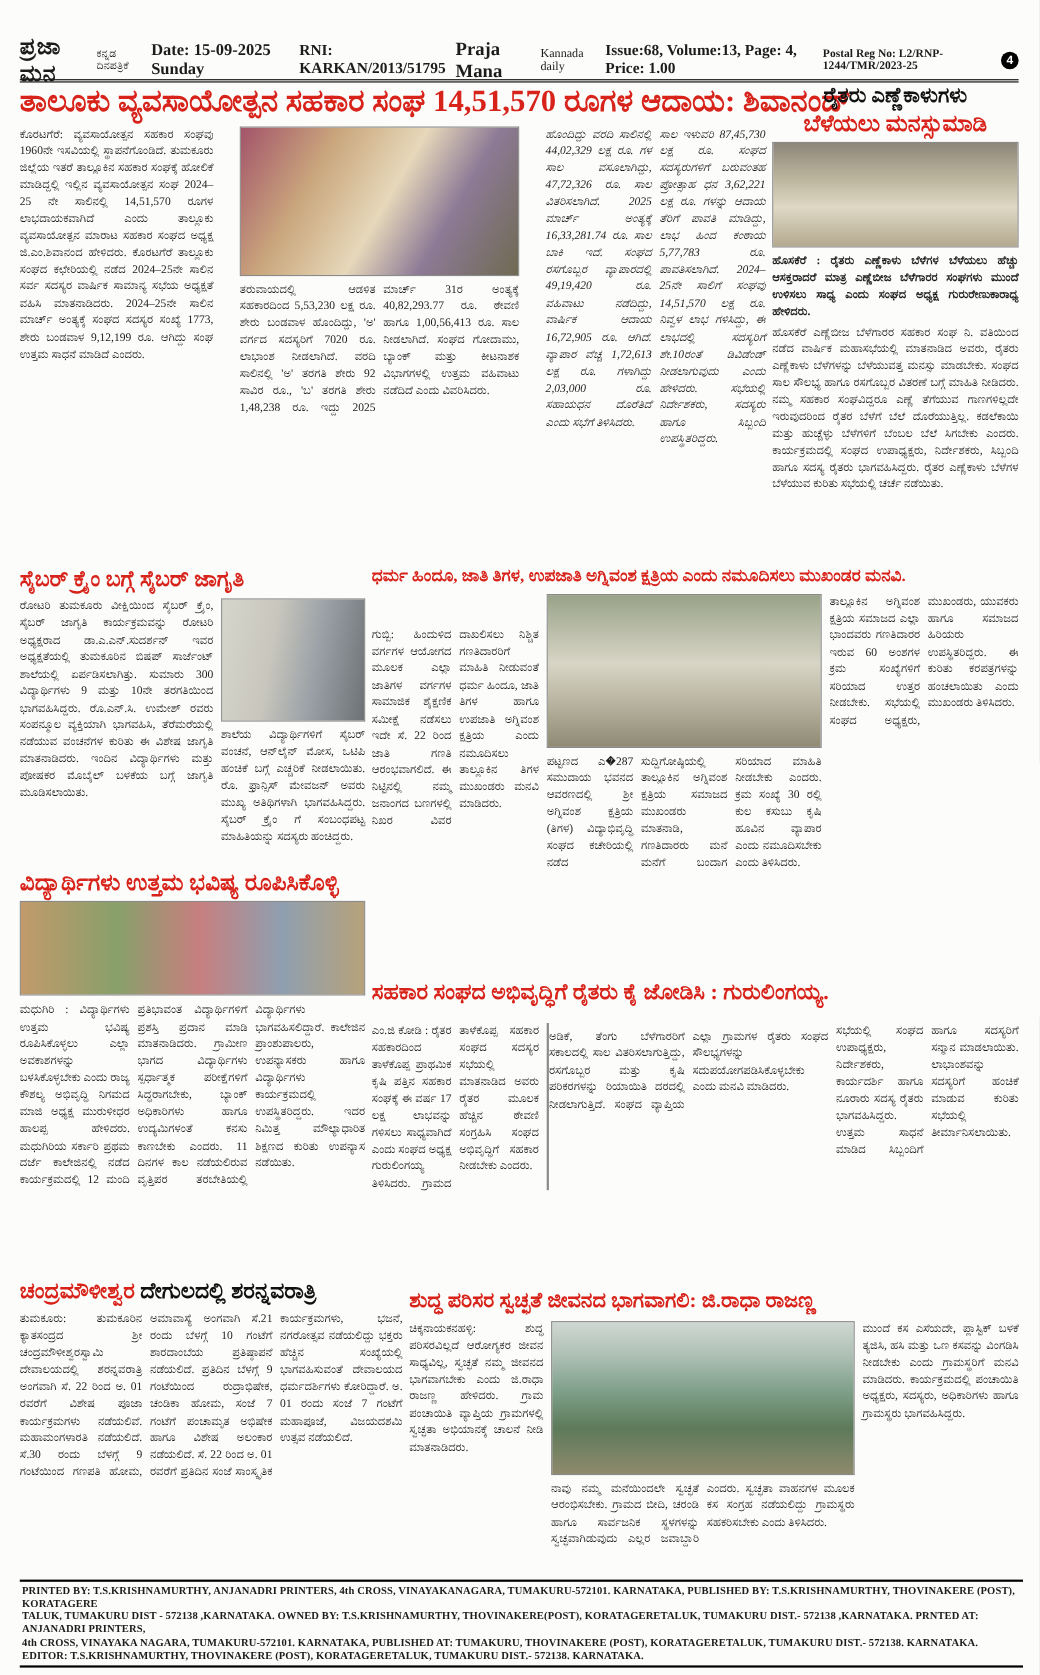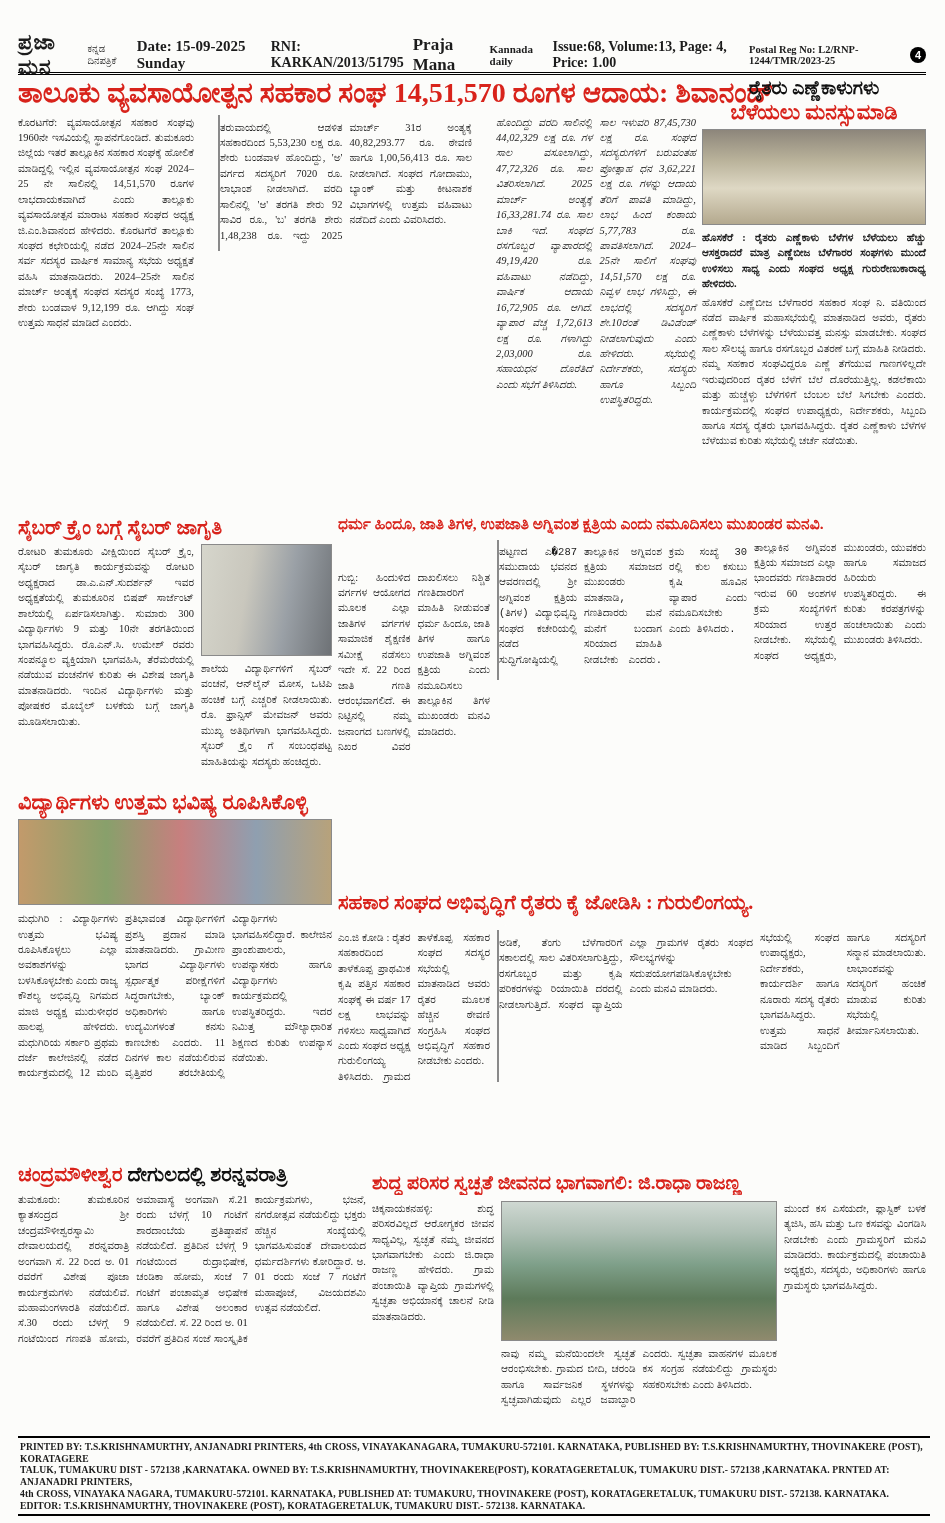--- a/index.html
+++ b/index.html
@@ -7,21 +7,21 @@
   .page{position:relative;width:945px;height:1523px;margin:0 auto;background:#fcfcfa;
         font-family:"Liberation Serif",serif;color:var(--ink);overflow:hidden;}
   
   .masthead{position:absolute;left:18px;top:38px;width:908px;height:34px;
             border-bottom:3px double #000;display:flex;align-items:center;gap:9px;}
   .logo{font-size:21px;font-weight:bold;letter-spacing:1px;}
   .logo-sub{font-size:10px;margin-right:2px;}
   .mh-date{font-size:15px;font-weight:bold;}
   .mh-rni{font-size:14px;font-weight:bold;}
   .mh-name{font-size:17px;font-weight:bold;}
-  .mh-name-sub{font-size:11px;font-weight:bold;}
+  .mh-name-sub{font-size:11px;font-weight:normal;}
   .mh-issue{font-size:14px;font-weight:bold;}
   .mh-postal{font-size:10.5px;font-weight:bold;}
   .page-badge{width:16px;height:16px;border-radius:50%;background:#000;color:#fff;
               font-size:11px;font-weight:bold;display:flex;align-items:center;justify-content:center;
               font-family:"Liberation Sans",sans-serif;flex:0 0 auto;}
   
   .abs{position:absolute;}
   .hl{font-weight:bold;color:var(--red);line-height:1.2;}
   .bt{font-size:10.5px;line-height:1.47;text-align:justify;}
   .lead{font-weight:bold;}
@@ -68,21 +68,21 @@
     <span class="mh-name-sub">Kannada daily</span>
     <span class="mh-issue">Issue:68, Volume:13, Page: 4, Price: 1.00</span>
     <span class="mh-postal">Postal Reg No: L2/RNP-1244/TMR/2023-25</span>
     <span class="page-badge">4</span>
   </div>
 
   <div class="abs" style="left:18px;top:76px;width:678px;height:437px;">
     <div class="hl a1-h">ತಾಲೂಕು ವ್ಯವಸಾಯೋತ್ಪನ ಸಹಕಾರ ಸಂಘ 14,51,570 ರೂಗಳ ಆದಾಯ: ಶಿವಾನಂದ್</div>
     <div class="row" style="margin-top:5px;height:398px;gap:24px;">
       <div class="bt" style="width:176px;">ಕೊರಟಗೆರೆ: ವ್ಯವಸಾಯೋತ್ಪನ ಸಹಕಾರ ಸಂಘವು 1960ನೇ ಇಸವಿಯಲ್ಲಿ ಸ್ಥಾಪನೆಗೊಂಡಿದೆ. ತುಮಕೂರು ಜಿಲ್ಲೆಯ ಇತರೆ ತಾಲ್ಲೂಕಿನ ಸಹಕಾರ ಸಂಘಕ್ಕೆ ಹೋಲಿಕೆ ಮಾಡಿದ್ದಲ್ಲಿ ಇಲ್ಲಿನ ವ್ಯವಸಾಯೋತ್ಪನ ಸಂಘ 2024–25 ನೇ ಸಾಲಿನಲ್ಲಿ 14,51,570 ರೂಗಳ ಲಾಭದಾಯಕವಾಗಿದೆ ಎಂದು ತಾಲ್ಲೂಕು ವ್ಯವಸಾಯೋತ್ಪನ ಮಾರಾಟ ಸಹಕಾರ ಸಂಘದ ಅಧ್ಯಕ್ಷ ಜಿ.ಎಂ.ಶಿವಾನಂದ ಹೇಳಿದರು. ಕೊರಟಗೆರೆ ತಾಲ್ಲೂಕು ಸಂಘದ ಕಛೇರಿಯಲ್ಲಿ ನಡೆದ 2024–25ನೇ ಸಾಲಿನ ಸರ್ವ ಸದಸ್ಯರ ವಾರ್ಷಿಕ ಸಾಮಾನ್ಯ ಸಭೆಯ ಅಧ್ಯಕ್ಷತೆ ವಹಿಸಿ ಮಾತನಾಡಿದರು. 2024–25ನೇ ಸಾಲಿನ ಮಾರ್ಚ್ ಅಂತ್ಯಕ್ಕೆ ಸಂಘದ ಸದಸ್ಯರ ಸಂಖ್ಯೆ 1773, ಶೇರು ಬಂಡವಾಳ 9,12,199 ರೂ. ಆಗಿದ್ದು ಸಂಘ ಉತ್ತಮ ಸಾಧನೆ ಮಾಡಿದೆ ಎಂದರು.</div>
-      <div style="width:254px;display:flex;flex-direction:row;">
+      <div style="width:254px;display:flex;flex-direction:column;">
         <div class="photo p1" style="height:136px;"></div>
         <div class="bt cols2" style="flex:1;margin-top:5px;">ತರುವಾಯದಲ್ಲಿ ಆಡಳಿತ ಸಹಕಾರದಿಂದ 5,53,230 ಲಕ್ಷ ರೂ. ಶೇರು ಬಂಡವಾಳ ಹೊಂದಿದ್ದು, 'ಅ' ವರ್ಗದ ಸದಸ್ಯರಿಗೆ 7020 ರೂ. ಲಾಭಾಂಶ ನೀಡಲಾಗಿದೆ. ವರದಿ ಸಾಲಿನಲ್ಲಿ 'ಅ' ತರಗತಿ ಶೇರು 92 ಸಾವಿರ ರೂ., 'ಬ' ತರಗತಿ ಶೇರು 1,48,238 ರೂ. ಇದ್ದು 2025 ಮಾರ್ಚ್ 31ರ ಅಂತ್ಯಕ್ಕೆ 40,82,293.77 ರೂ. ಠೇವಣಿ ಹಾಗೂ 1,00,56,413 ರೂ. ಸಾಲ ನೀಡಲಾಗಿದೆ. ಸಂಘದ ಗೋದಾಮು, ಬ್ಯಾಂಕ್ ಮತ್ತು ಕೀಟನಾಶಕ ವಿಭಾಗಗಳಲ್ಲಿ ಉತ್ತಮ ವಹಿವಾಟು ನಡೆದಿದೆ ಎಂದು ವಿವರಿಸಿದರು.</div>
       </div>
       <div style="flex:1;display:flex;gap:7px;font-style:italic;">
         <div class="bt" style="flex:1;">ಹೊಂದಿದ್ದು ವರದಿ ಸಾಲಿನಲ್ಲಿ 44,02,329 ಲಕ್ಷ ರೂ. ಗಳ ಸಾಲ ವಸೂಲಾಗಿದ್ದು, 47,72,326 ರೂ. ಸಾಲ ವಿತರಿಸಲಾಗಿದೆ. 2025 ಮಾರ್ಚ್ ಅಂತ್ಯಕ್ಕೆ 16,33,281.74 ರೂ. ಸಾಲ ಬಾಕಿ ಇದೆ. ಸಂಘದ ರಸಗೊಬ್ಬರ ವ್ಯಾಪಾರದಲ್ಲಿ 49,19,420 ರೂ. ವಹಿವಾಟು ನಡೆದಿದ್ದು, ವಾರ್ಷಿಕ ಆದಾಯ 16,72,905 ರೂ. ಆಗಿದೆ. ವ್ಯಾಪಾರ ವೆಚ್ಚ 1,72,613 ಲಕ್ಷ ರೂ. ಗಳಾಗಿದ್ದು 2,03,000 ರೂ. ಸಹಾಯಧನ ದೊರೆತಿದೆ ಎಂದು ಸಭೆಗೆ ತಿಳಿಸಿದರು.</div>
         <div class="bt" style="flex:1;">ಸಾಲ ಇಳುವರಿ 87,45,730 ಲಕ್ಷ ರೂ. ಸಂಘದ ಸದಸ್ಯರುಗಳಿಗೆ ಬರುವಂತಹ ಪ್ರೋತ್ಸಾಹ ಧನ 3,62,221 ಲಕ್ಷ ರೂ. ಗಳನ್ನು ಆದಾಯ ತೆರಿಗೆ ಪಾವತಿ ಮಾಡಿದ್ದು, ಲಾಭ ಹಿಂದ ಕಂಠಾಯ 5,77,783 ರೂ. ಪಾವತಿಸಲಾಗಿದೆ. 2024–25ನೇ ಸಾಲಿಗೆ ಸಂಘವು 14,51,570 ಲಕ್ಷ ರೂ. ನಿವ್ವಳ ಲಾಭ ಗಳಿಸಿದ್ದು, ಈ ಲಾಭದಲ್ಲಿ ಸದಸ್ಯರಿಗೆ ಶೇ.10ರಂತೆ ಡಿವಿಡೆಂಡ್ ನೀಡಲಾಗುವುದು ಎಂದು ಹೇಳಿದರು. ಸಭೆಯಲ್ಲಿ ನಿರ್ದೇಶಕರು, ಸದಸ್ಯರು ಹಾಗೂ ಸಿಬ್ಬಂದಿ ಉಪಸ್ಥಿತರಿದ್ದರು.</div>
       </div>
     </div>
   </div>
 
@@ -102,21 +102,21 @@
         <div class="photo p3" style="height:112px;"></div>
         <div class="bt" style="flex:1;margin-top:5px;">ಶಾಲೆಯ ವಿದ್ಯಾರ್ಥಿಗಳಿಗೆ ಸೈಬರ್ ವಂಚನೆ, ಆನ್‌ಲೈನ್ ಮೋಸ, ಒಟಿಪಿ ಹಂಚಿಕೆ ಬಗ್ಗೆ ಎಚ್ಚರಿಕೆ ನೀಡಲಾಯಿತು. ರೊ. ಫ್ರಾನ್ಸಿಸ್ ಮೇವಜನ್ ಅವರು ಮುಖ್ಯ ಅತಿಥಿಗಳಾಗಿ ಭಾಗವಹಿಸಿದ್ದರು. ಸೈಬರ್ ಕ್ರೈಂ ಗೆ ಸಂಬಂಧಪಟ್ಟ ಮಾಹಿತಿಯನ್ನು ಸದಸ್ಯರು ಹಂಚಿದ್ದರು.</div>
       </div>
     </div>
   </div>
 
   <div class="abs" style="left:338px;top:515px;width:588px;height:373px;">
     <div class="hl a4-h">ಧರ್ಮ ಹಿಂದೂ, ಜಾತಿ ತಿಗಳ, ಉಪಜಾತಿ ಅಗ್ನಿವಂಶ ಕ್ಷತ್ರಿಯ ಎಂದು ನಮೂದಿಸಲು ಮುಖಂಡರ ಮನವಿ.</div>
     <div class="row" style="margin-top:6px;height:340px;">
       <div class="bt cols2" style="width:152px;margin-top:30px;">ಗುಬ್ಬಿ: ಹಿಂದುಳಿದ ವರ್ಗಗಳ ಆಯೋಗದ ಮೂಲಕ ಎಲ್ಲಾ ಜಾತಿಗಳ ವರ್ಗಗಳ ಸಾಮಾಜಿಕ ಶೈಕ್ಷಣಿಕ ಸಮೀಕ್ಷೆ ನಡೆಸಲು ಇದೇ ಸೆ. 22 ರಿಂದ ಜಾತಿ ಗಣತಿ ಆರಂಭವಾಗಲಿದೆ. ಈ ನಿಟ್ಟಿನಲ್ಲಿ ನಮ್ಮ ಜನಾಂಗದ ಬಣಗಳಲ್ಲಿ ನಿಖರ ವಿವರ ದಾಖಲಿಸಲು ನಿಶ್ಚಿತ ಗಣತಿದಾರರಿಗೆ ಮಾಹಿತಿ ನೀಡುವಂತೆ ಧರ್ಮ ಹಿಂದೂ, ಜಾತಿ ತಿಗಳ ಹಾಗೂ ಉಪಜಾತಿ ಅಗ್ನಿವಂಶ ಕ್ಷತ್ರಿಯ ಎಂದು ನಮೂದಿಸಲು ತಾಲ್ಲೂಕಿನ ತಿಗಳ ಮುಖಂಡರು ಮನವಿ ಮಾಡಿದರು.</div>
-      <div style="width:250px;display:flex;flex-direction:row;font-family:Liberation Mono, monospace;">
+      <div style="width:250px;display:flex;flex-direction:column;">
         <div class="photo p4" style="height:140px;"></div>
         <div class="bt cols3" style="flex:1;margin-top:5px;">ಪಟ್ಟಣದ ಎ�287 ಸಮುದಾಯ ಭವನದ ಆವರಣದಲ್ಲಿ ಶ್ರೀ ಅಗ್ನಿವಂಶ ಕ್ಷತ್ರಿಯ (ತಿಗಳ) ವಿದ್ಯಾಭಿವೃದ್ಧಿ ಸಂಘದ ಕಚೇರಿಯಲ್ಲಿ ನಡೆದ ಸುದ್ದಿಗೋಷ್ಠಿಯಲ್ಲಿ ತಾಲ್ಲೂಕಿನ ಅಗ್ನಿವಂಶ ಕ್ಷತ್ರಿಯ ಸಮಾಜದ ಮುಖಂಡರು ಮಾತನಾಡಿ, ಗಣತಿದಾರರು ಮನೆ ಮನೆಗೆ ಬಂದಾಗ ಸರಿಯಾದ ಮಾಹಿತಿ ನೀಡಬೇಕು ಎಂದರು. ಕ್ರಮ ಸಂಖ್ಯೆ 30 ರಲ್ಲಿ ಕುಲ ಕಸುಬು ಕೃಷಿ ಹೂವಿನ ವ್ಯಾಪಾರ ಎಂದು ನಮೂದಿಸಬೇಕು ಎಂದು ತಿಳಿಸಿದರು.</div>
       </div>
       <div class="bt cols2" style="flex:1;">ತಾಲ್ಲೂಕಿನ ಅಗ್ನಿವಂಶ ಕ್ಷತ್ರಿಯ ಸಮಾಜದ ಎಲ್ಲಾ ಭಾಂದವರು ಗಣತಿದಾರರ ಇರುವ 60 ಅಂಶಗಳ ಕ್ರಮ ಸಂಖ್ಯೆಗಳಿಗೆ ಸರಿಯಾದ ಉತ್ತರ ನೀಡಬೇಕು. ಸಭೆಯಲ್ಲಿ ಸಂಘದ ಅಧ್ಯಕ್ಷರು, ಮುಖಂಡರು, ಯುವಕರು ಹಾಗೂ ಸಮಾಜದ ಹಿರಿಯರು ಉಪಸ್ಥಿತರಿದ್ದರು. ಈ ಕುರಿತು ಕರಪತ್ರಗಳನ್ನು ಹಂಚಲಾಯಿತು ಎಂದು ಮುಖಂಡರು ತಿಳಿಸಿದರು.</div>
     </div>
   </div>
 
   <div class="abs" style="left:18px;top:790px;width:314px;height:368px;">
     <div class="hl a5-h">ವಿದ್ಯಾರ್ಥಿಗಳು ಉತ್ತಮ ಭವಿಷ್ಯ ರೂಪಿಸಿಕೊಳ್ಳಿ</div>
     <div class="photo p5" style="height:86px;margin-top:4px;"></div>

